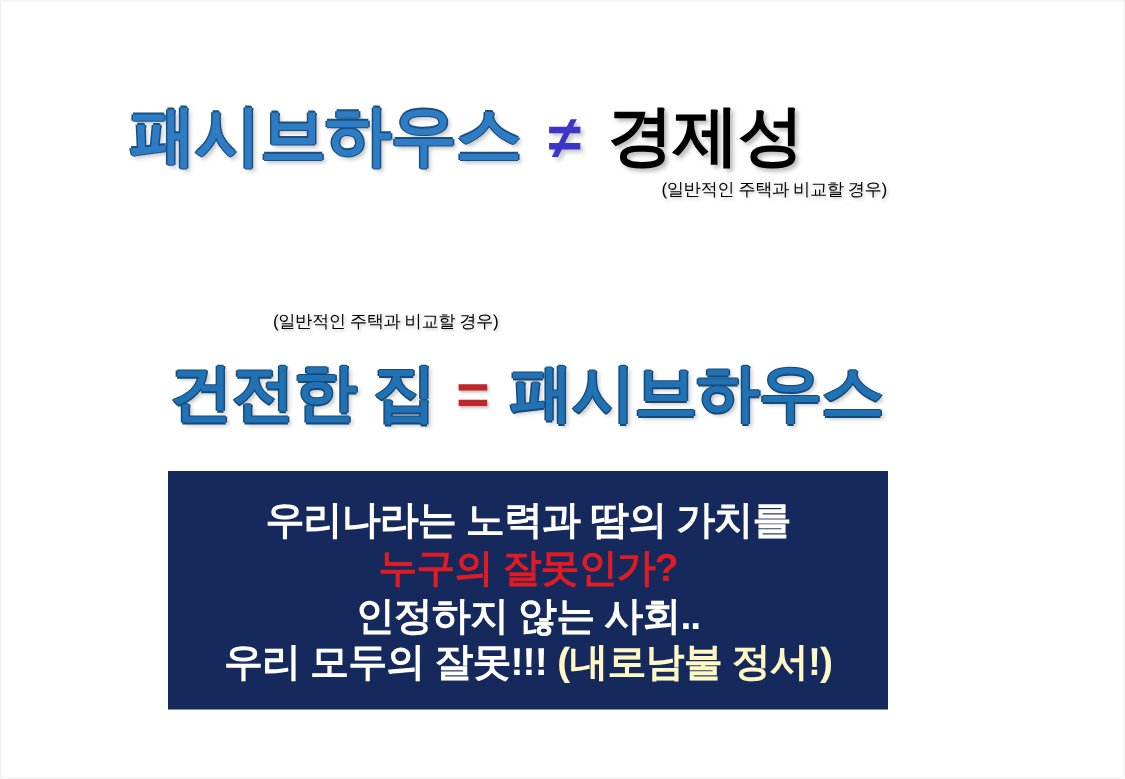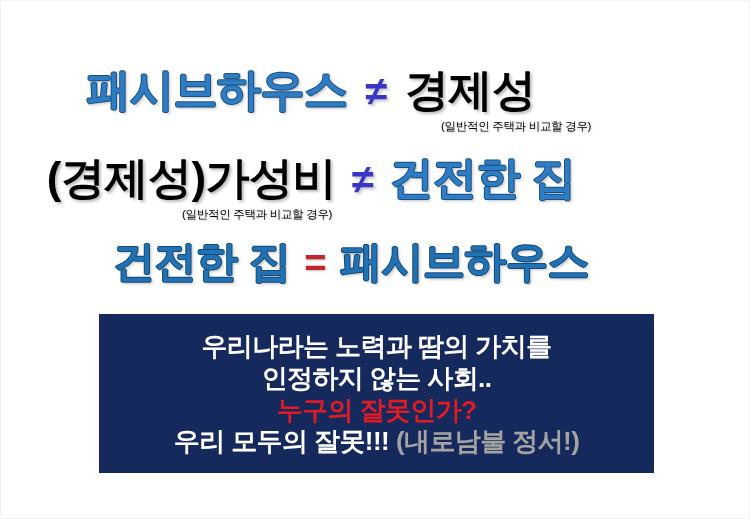--- a/index.html
+++ b/index.html
@@ -78,72 +78,67 @@
     font-weight: normal;
     color: #000000;
     white-space: nowrap;
     letter-spacing: -0.3px;
     text-shadow: 1px 1px 2px rgba(150,150,150,0.5);
   }
 
   
   #message-box {
     position: absolute;
-    left: 98px;
+    left: 111px;
     top: 313px;
-    width: 555px;
+    width: 480px;
     height: 159px;
     background: #16295c;
     box-sizing: border-box;
     display: flex;
     flex-direction: column;
     align-items: center;
     justify-content: center;
     padding-top: 2px;
   }
   .msg-line {
     font-size: 26px;
     font-weight: bold;
     line-height: 1.22;
     white-space: nowrap;
     letter-spacing: -0.6px;
     text-align: center;
   }
   .msg-white { color: #ffffff; }
   .msg-red   { color: #e01b24; }
-  .msg-yellow{ color: #a3a3a3; }
+  .msg-yellow{ color: #fef9c3; }
   .msg-line .seg { display: inline-block; }
 </style>
 </head>
 <body>
 
 <div id="slide">
 
   <div class="eq-row" style="top:60px;">
     <div class="eq-line" style="font-size:44px;">
       <span class="seg blue">패시브하우스</span><span class="seg" style="display:inline-block;width:18px;"></span><span class="seg op-neq" style="font-size:40px;">≠</span><span class="seg" style="display:inline-block;width:18px;"></span><span class="seg black">경제성</span>
     </div>
   </div>
   <div class="note" style="left:440px; top:118px;">(일반적인 주택과 비교할 경우)</div>
 
-  <div class="eq-row" style="top:148px;">
-    <div class="eq-line" style="font-size:44px;">
-      <span class="seg black">(경제성)가성비</span><span class="seg" style="display:inline-block;width:16px;"></span><span class="seg op-neq" style="font-size:40px;">≠</span><span class="seg" style="display:inline-block;width:16px;"></span><span class="seg blue">건전한 집</span>
-    </div>
-  </div>
   <div class="note" style="left:181px; top:206px;">(일반적인 주택과 비교할 경우)</div>
 
   <div class="eq-row" style="top:233px;padding-left:40px;">
     <div class="eq-line" style="font-size:42px;">
       <span class="seg blue-deep">건전한 집</span><span class="seg" style="display:inline-block;width:14px;"></span><span class="seg op-eq" style="font-size:38px;">=</span><span class="seg" style="display:inline-block;width:14px;"></span><span class="seg blue-deep">패시브하우스</span>
     </div>
   </div>
 
   <div id="message-box">
     <div class="msg-line msg-white">우리나라는 노력과 땀의 가치를</div>
+    <div class="msg-line msg-red">누구의 잘못인가?</div>
     <div class="msg-line msg-white">인정하지 않는 사회..</div>
-    <div class="msg-line msg-red">누구의 잘못인가?</div>
     <div class="msg-line">
       <span class="seg msg-white">우리 모두의 잘못!!!</span><span class="seg" style="width:7px;"></span><span class="seg msg-yellow">(내로남불 정서!)</span>
     </div>
   </div>
 
 </div>
 
 </body></html>

